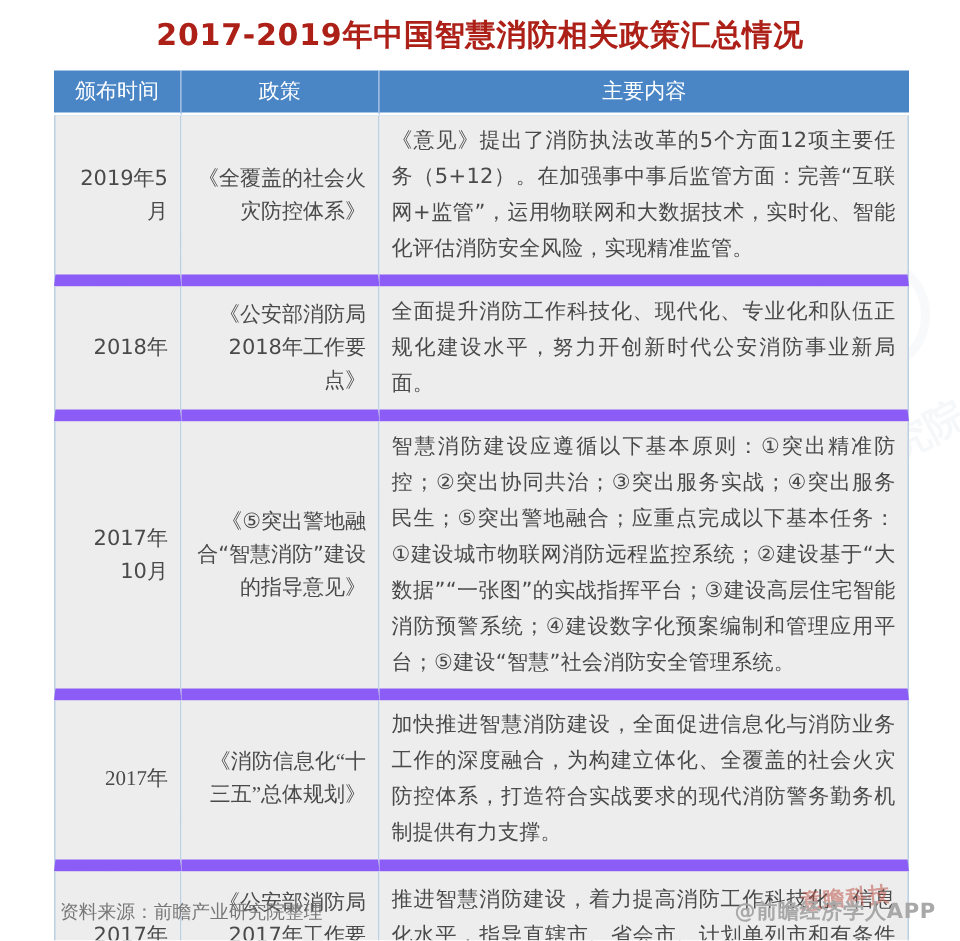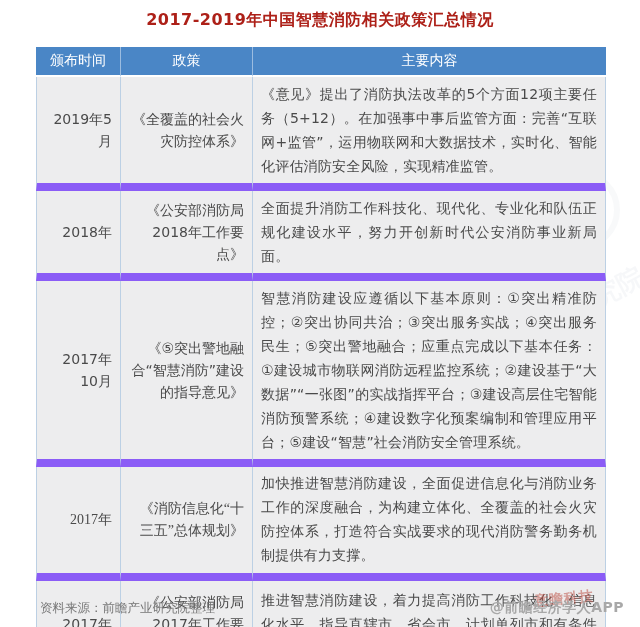--- a/index.html
+++ b/index.html
@@ -4,21 +4,21 @@
 <style>
   * { margin:0; padding:0; box-sizing:border-box; }
   html,body { background:#ffffff; }
   body { font-family:"DejaVu Sans","Liberation Sans",sans-serif; }
   .page {
     position:relative; width:640px; height:627px; margin:0 auto;
     background:#ffffff; overflow:hidden;
   }
   .title {
     position:absolute; top:10px; left:0; width:100%;
-    text-align:center; font-size:16px; font-weight:bold;
+    text-align:center; font-size:20px; font-weight:bold;
     color:#ad2018; letter-spacing:0.5px;
   }
   .policy-table {
     position:absolute; top:47px; left:36px; width:570px;
     border-collapse:separate; border-spacing:0; table-layout:fixed;
   }
   .policy-table col.c1 { width:85px; }
   .policy-table col.c2 { width:132px; }
   .policy-table col.c3 { width:353px; }
   .policy-table th {

